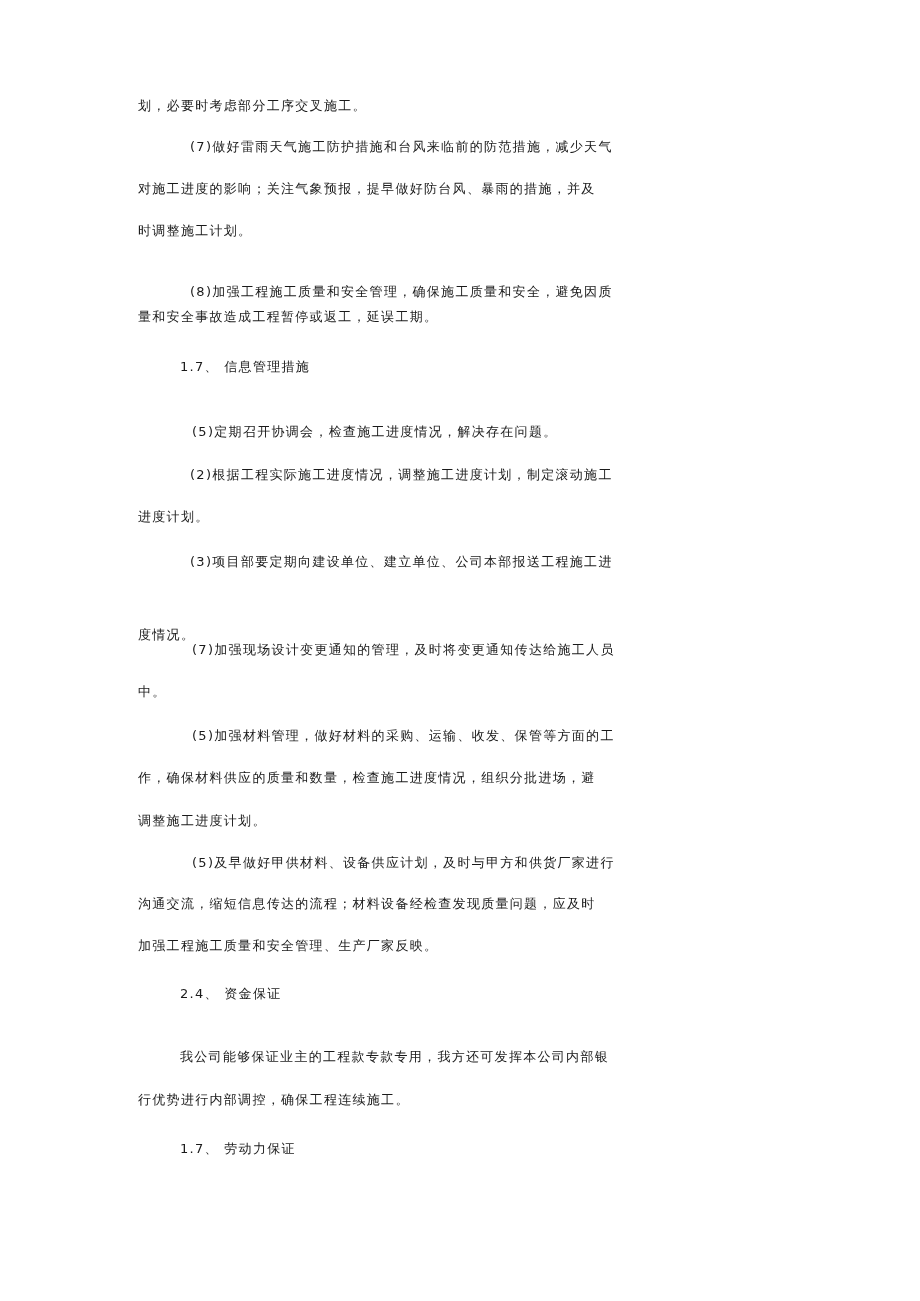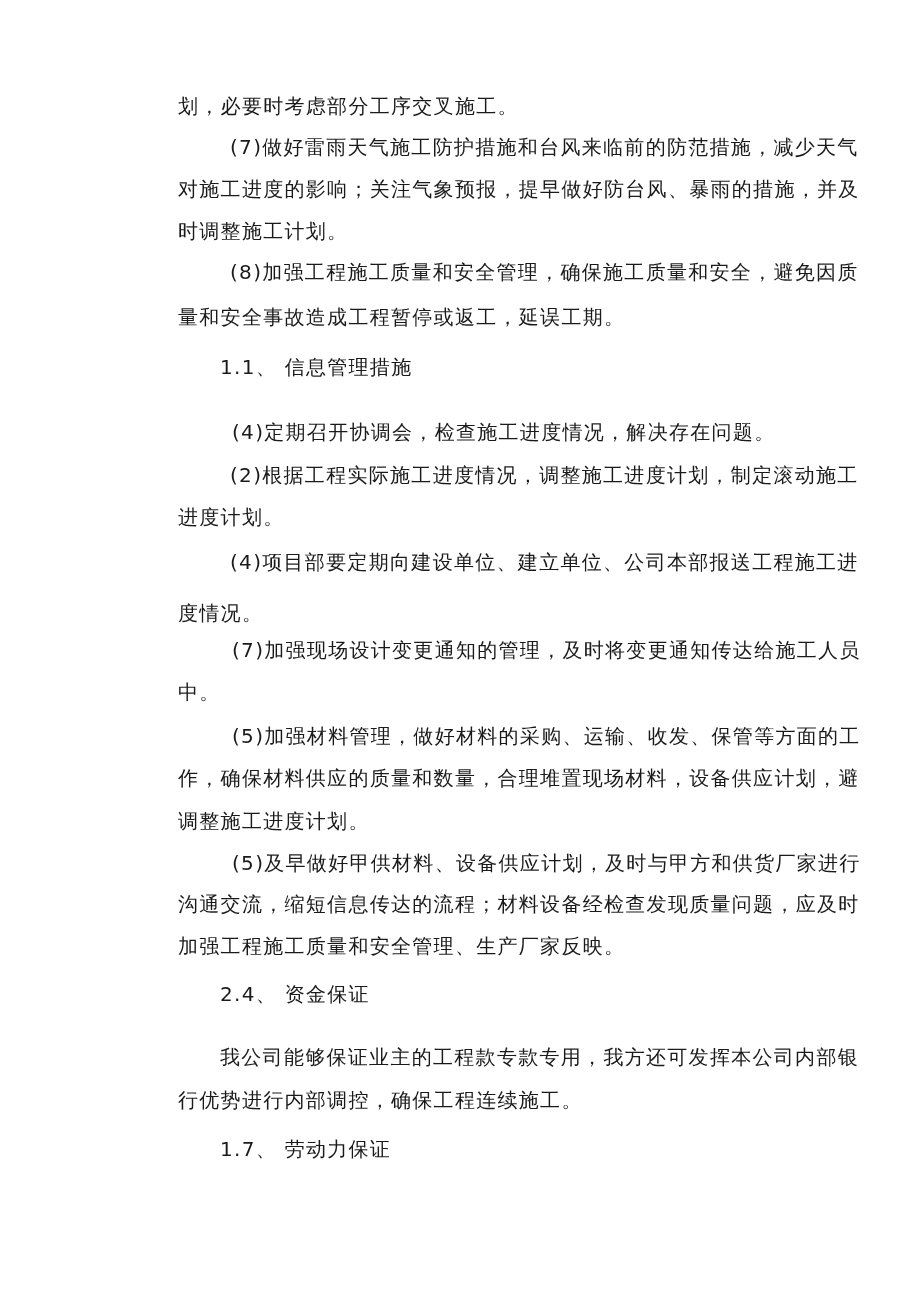--- a/index.html
+++ b/index.html
@@ -1,44 +1,44 @@
 <!DOCTYPE html>
 <html><head>
 <meta charset="utf-8">
 <style>
   html, body { margin: 0; padding: 0; background: #ffffff; }
   body { width: 920px; height: 1301px; position: relative; overflow: hidden;
          font-family: "DejaVu Sans", "Liberation Sans", sans-serif; color: #1a1a1a; }
   .page { position: absolute; left: 138px; top: 94px; width: 650px; }
-  .line { position: absolute; left: 0; white-space: nowrap; font-size: 20px;
-          line-height: 24px; letter-spacing: 1.3px; margin-left: 40px; }
+  .line { position: absolute; left: 0; white-space: nowrap; font-size: 13px;
+          line-height: 24px; letter-spacing: 1.3px; }
   .ind1 { left: 52px; }
   .ind2 { left: 54px; }
   .head { left: 42px; }
 </style>
 </head>
 <body>
 
 <div class="page">
   <div class="line" style="top:0px">划，必要时考虑部分工序交叉施工。</div>
   <div class="line ind1" style="top:41px">(7)做好雷雨天气施工防护措施和台风来临前的防范措施，减少天气</div>
   <div class="line" style="top:83px">对施工进度的影响；关注气象预报，提早做好防台风、暴雨的措施，并及</div>
   <div class="line" style="top:125px">时调整施工计划。</div>
-  <div class="line ind1" style="top:166px">(8)加强工程施工质量和安全管理，确保施工质量和安全，避免因质</div>
+  <div class="line ind1" style="top:186px">(8)加强工程施工质量和安全管理，确保施工质量和安全，避免因质</div>
   <div class="line" style="top:211px">量和安全事故造成工程暂停或返工，延误工期。</div>
-  <div class="line head" style="top:261px">1.1、 信息管理措施</div>
-  <div class="line ind2" style="top:326px">(4)定期召开协调会，检查施工进度情况，解决存在问题。</div>
+  <div class="line head" style="top:261px">1.7、 信息管理措施</div>
+  <div class="line ind2" style="top:326px">(5)定期召开协调会，检查施工进度情况，解决存在问题。</div>
   <div class="line ind1" style="top:369px">(2)根据工程实际施工进度情况，调整施工进度计划，制定滚动施工</div>
   <div class="line" style="top:411px">进度计划。</div>
-  <div class="line ind1" style="top:456px">(4)项目部要定期向建设单位、建立单位、公司本部报送工程施工进</div>
-  <div class="line" style="top:507px">度情况。</div>
+  <div class="line ind1" style="top:456px">(3)项目部要定期向建设单位、建立单位、公司本部报送工程施工进</div>
+  <div class="line" style="top:529px">度情况。</div>
   <div class="line ind2" style="top:544px">(7)加强现场设计变更通知的管理，及时将变更通知传达给施工人员</div>
   <div class="line" style="top:586px">中。</div>
   <div class="line ind2" style="top:630px">(5)加强材料管理，做好材料的采购、运输、收发、保管等方面的工</div>
-  <div class="line" style="top:672px">作，确保材料供应的质量和数量，合理堆置现场材料，设备供应计划，避</div>
+  <div class="line" style="top:672px">作，确保材料供应的质量和数量，检查施工进度情况，组织分批进场，避</div>
   <div class="line" style="top:715px">调整施工进度计划。</div>
   <div class="line ind2" style="top:757px">(5)及早做好甲供材料、设备供应计划，及时与甲方和供货厂家进行</div>
   <div class="line" style="top:798px">沟通交流，缩短信息传达的流程；材料设备经检查发现质量问题，应及时</div>
   <div class="line" style="top:840px">加强工程施工质量和安全管理、生产厂家反映。</div>
   <div class="line head" style="top:888px">2.4、 资金保证</div>
   <div class="line head" style="top:951px">我公司能够保证业主的工程款专款专用，我方还可发挥本公司内部银</div>
   <div class="line" style="top:994px">行优势进行内部调控，确保工程连续施工。</div>
   <div class="line head" style="top:1043px">1.7、 劳动力保证</div>
 </div>
 

